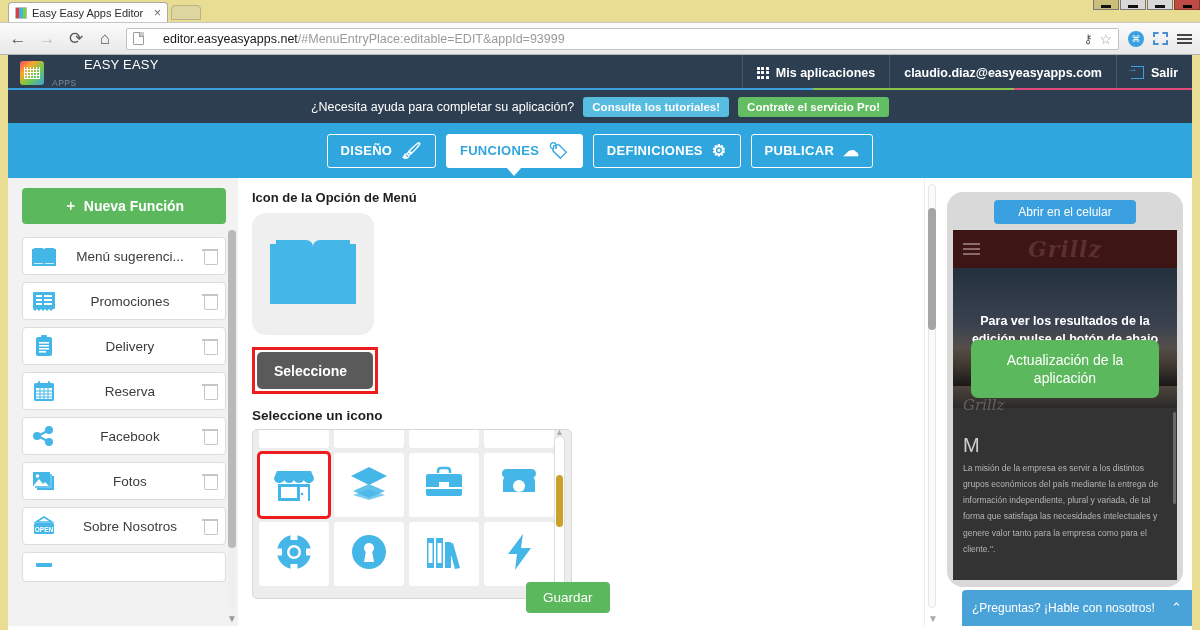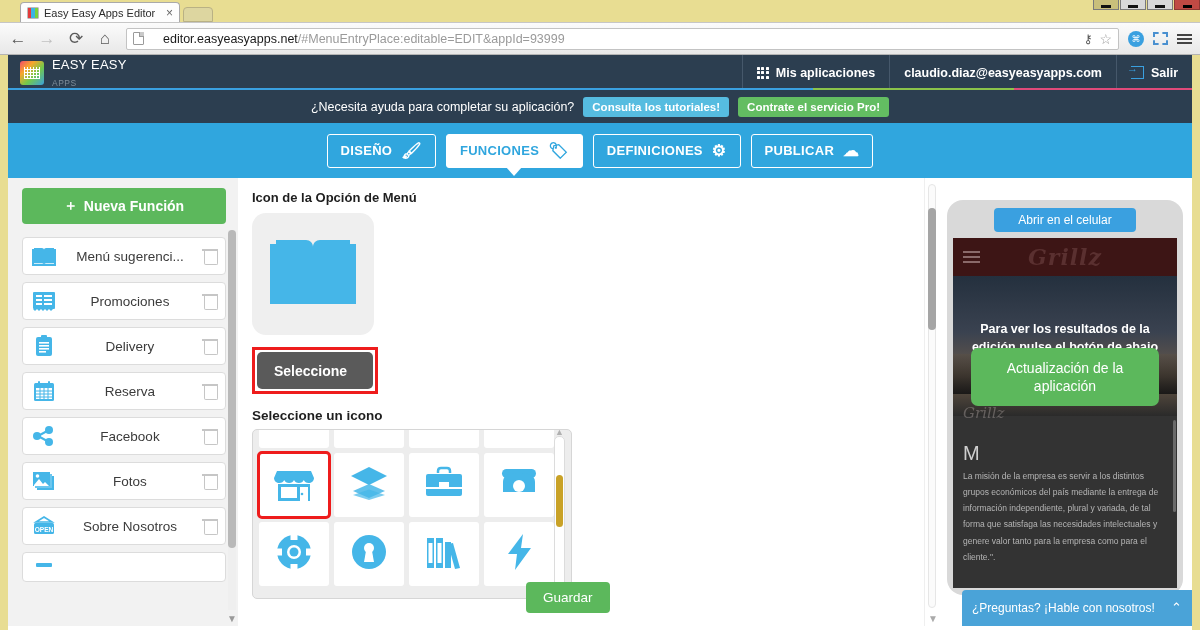--- a/index.html
+++ b/index.html
@@ -6,21 +6,21 @@
   html, body {
     width:1200px; height:630px; overflow:hidden;
     font-family:"Liberation Sans", sans-serif;
     background:#e8dd92;
   }
 
   
   .browser { width:1200px; height:630px; position:relative; background:#e8dd92; }
 
   .titlebar { height:22px; position:relative; background:#e8dd92; }
-  .tabstrip { position:absolute; left:20px; top:2px; display:flex; align-items:flex-end; }
+  .tabstrip { position:absolute; left:8px; top:2px; display:flex; align-items:center; }
   .tab {
     height:20px; min-width:160px; background:#fdfdfd; border:1px solid #a9a9a9;
     border-bottom:none; border-radius:4px 4px 0 0; display:flex; align-items:center;
     padding:0 6px; gap:5px; font-size:11px; color:#2b2b2b;
   }
   .tab-favicon { width:12px; height:12px; border-radius:1px; flex:0 0 auto;
     background:
       linear-gradient(90deg,#e43c3c 0 33%,#3cb4e4 33% 66%,#7ad13c 66% 100%);
     border:1px solid #bbb; }
   .tab-title { white-space:nowrap; overflow:hidden; text-overflow:ellipsis; max-width:120px; }
@@ -67,21 +67,21 @@
      padding:0 0 0 12px; position:relative; }
   .brand { display:flex; align-items:center; gap:8px; }
   .brand-mark { width:24px; height:24px; border-radius:3px; position:relative;
     background:linear-gradient(135deg,#f24b6a,#f7a72c 30%,#73c94b 60%,#3aa0e0);
     display:flex; align-items:center; justify-content:center; }
   .brand-mark:after { content:""; width:16px; height:12px;
     background-image:
       repeating-linear-gradient(90deg,#fff 0 1px,transparent 1px 3px),
       repeating-linear-gradient(0deg,#fff 0 1px,transparent 1px 3px); }
   .brand-text { line-height:1.05; }
-  .brand-text .b1 { color:#fff; font-size:13px; letter-spacing:.2px; }
+  .brand-text .b1 { color:#fff; font-size:13px; letter-spacing:.2px;margin-left:32px; }
   .brand-text .b2 { color:#7e8c99; font-size:8.5px; letter-spacing:.5px; }
 
   .hdr-right { margin-left:auto; display:flex; align-items:stretch; height:35px; }
   .hdr-item { display:flex; align-items:center; gap:7px; padding:0 14px;
      color:#fff; font-size:12.5px; font-weight:bold; border-left:1px solid #46586b; }
   .grid-ico { display:grid; grid-template-columns:repeat(3,3px); grid-template-rows:repeat(3,3px);
      gap:1.5px; }
   .grid-ico i { display:block; width:3px; height:3px; background:#fff; border-radius:.5px; }
   .exit-ico { width:13px; height:13px; border:1.5px solid #3aa0e0; border-left:none;
      position:relative; }
@@ -166,21 +166,21 @@
   .main-sb { position:absolute; right:0; top:0; width:14px; height:448px; background:#fff;
      border-left:1px solid #efefef; }
   .main-sb .track { position:absolute; left:3px; top:6px; width:8px; bottom:18px;
      background:#fbfbfb; border:1px solid #e6e6e6; border-radius:4px; }
   .main-sb .thumb { position:absolute; left:3px; top:30px; width:8px; height:122px;
      background:#a5a5a5; border-radius:4px; }
   .main-sb .arr { position:absolute; left:3px; bottom:2px; color:#aaa; font-size:10px; }
 
   
   .rightpanel { width:254px; background:#fff; position:relative; padding-top:6px; }
-  .phone { width:236px; height:395px; margin:16px auto 0; background:#d9d9d9;
+  .phone { width:236px; height:395px; margin:8px auto 0; background:#d9d9d9;
      border-radius:16px; padding:6px; position:relative; }
   .open-cel { width:142px; height:24px; background:#3aa0e0; color:#fff; font-size:12px;
      border-radius:4px; display:flex; align-items:center; justify-content:center;
      margin:2px auto 6px; }
   .screen { width:224px; height:350px; background:#2b2b2b; overflow:hidden; position:relative; }
   .ph-top { height:38px; background:#3d1515; display:flex; align-items:center;
      position:relative; }
   .ph-burger { margin-left:10px; display:flex; flex-direction:column; gap:3px; }
   .ph-burger i { display:block; width:17px; height:2px; background:#8a6a6a; }
   .ph-logo { position:absolute; left:50%; transform:translateX(-50%);

